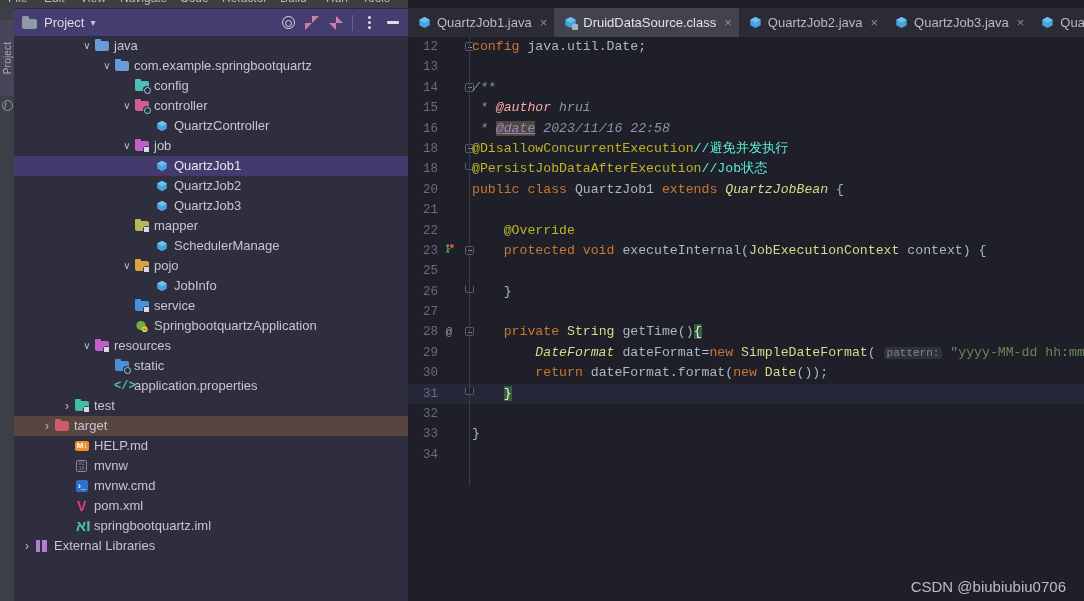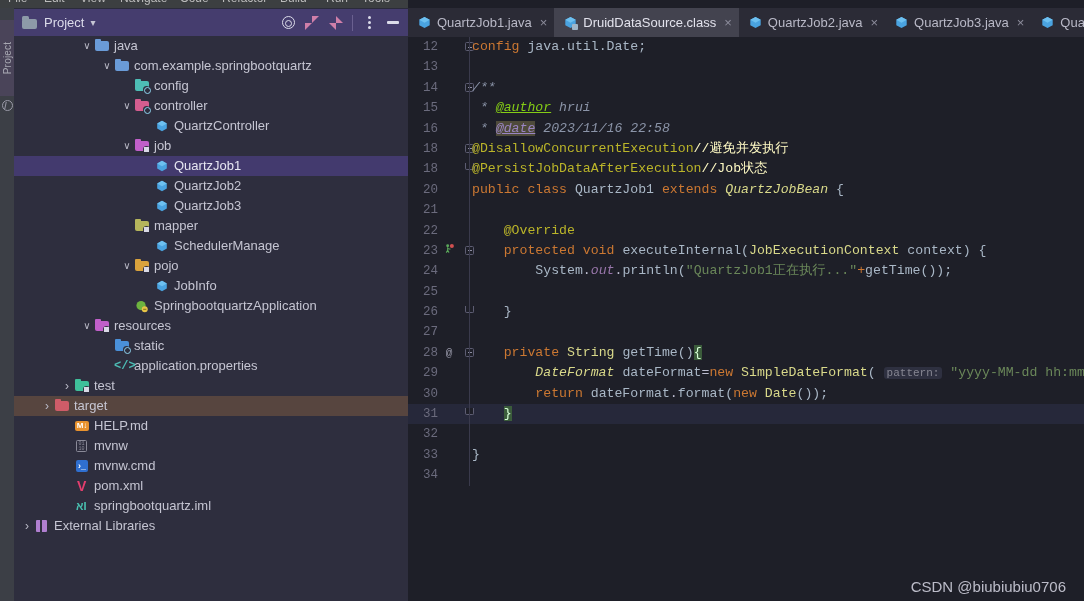--- a/index.html
+++ b/index.html
@@ -149,21 +149,21 @@
            border-radius:2px; color:#ffffff; font-size:8px; font-weight:bold;
            text-align:center; line-height:10px; font-family:"Liberation Sans",sans-serif; }
   .ic-bin { position:absolute; left:2px; top:2px; width:11px; height:12px; border:1.2px solid #8a8a98;
             border-radius:1.5px; color:#8a8a98; font-size:5px; line-height:5px; text-align:center;
             font-family:"Liberation Mono", monospace; padding-top:1px; }
   .ic-ps { position:absolute; left:2px; top:2px; width:12px; height:12px; background:#2f6fd0;
            border-radius:2px; color:#ffffff; font-size:9px; font-weight:bold; text-align:center;
            line-height:12px; font-family:"Liberation Sans",sans-serif; }
   .ic-maven { position:absolute; left:3px; top:2px; font-size:14px; color:#e33e6e;
               font-weight:bold; line-height:12px; font-family:"Liberation Sans",sans-serif; }
-  .ic-iml { position:absolute; left:2px; top:2px; font-size:11px; color:#49c0b0;
+  .ic-iml { position:absolute; left:2px; top:2px; font-size:15px; color:#49c0b0;
             font-weight:bold; line-height:12px; font-family:"Liberation Sans",sans-serif; }
   .ic-lib { position:absolute; left:2px; top:2px; width:11px; height:12px; background:#b07fd0;
             border-radius:1px; }
   .ic-lib::after { content:""; position:absolute; left:4px; top:0; width:2px; height:12px; background:#2e2e3e; }
   .ic-spring { position:absolute; left:1px; top:2px; width:13px; height:13px; }
 
   
   .editor { position:absolute; top:0; left:408px; width:676px; height:601px; background:#1e1f28; }
   .tabbar { position:absolute; top:8px; left:0; width:676px; height:29px; background:#2b2b36; display:flex; }
   .etab {
@@ -194,23 +194,23 @@
   .fold .end { position:absolute; left:1px; top:4px; width:9px; height:7px; border:1px solid #5d5d72;
                border-top:none; border-radius:0 0 2px 2px; background:#1e1f28; }
   .ctext { position:absolute; left:64px; right:0; line-height:20.4px; white-space:pre; color:#bdbdd0; }
   .crow.curline { background:#26283a; }
 
   
   .kw   { color:#cc7832; }
   .cls  { color:#d9d98a; }
   .clsI { color:#d9d98a; font-style:italic; }
   .ann  { color:#bbb529; }
-  .cmt  { color:#fef9c3; }
+  .cmt  { color:#5eead4; }
   .jdoc { color:#8b94a8; font-style:italic; }
-  .tag  { color:#84cc16; font-style:italic; text-decoration:underline; }
+  .tag  { color:#fca5a5; font-style:italic; }
   .tagH { color:#9a85c4; font-style:italic; text-decoration:underline; background:#4e4a3a; }
   .str  { color:#6a8759; }
   .fld  { color:#9876aa; font-style:italic; }
   .id   { color:#a9b7c6; }
   .mth  { color:#a9b7c6; }
   .brace{ color:#a9b7c6; }
   .hint { color:#868692; background:#2e3040; border-radius:3px; padding:0 3px; font-size:11px; }
   .caretbrace { background:#3b5c3b; color:#d7ffd7; }
 
   .watermark {
@@ -419,20 +419,29 @@
                 <path d="M7 1 L12.6 4.1 L7 7.2 L1.4 4.1 Z" fill="#6dc0f0"></path>
               </svg>
             </span>
           </span>
           <span class="tlabel">JobInfo</span>
         </div>
         <div class="trow">
           <span style="display: inline-block; flex: 0 0 auto; width: 106px;"></span>
           <span class="tw"></span>
           <span class="ticon">
+            <span class="fo fo-lightblue"></span>
+            <span class="badge badge-sq"></span>
+          </span>
+          <span class="tlabel">service</span>
+        </div>
+        <div class="trow">
+          <span style="display: inline-block; flex: 0 0 auto; width: 106px;"></span>
+          <span class="tw"></span>
+          <span class="ticon">
             <span class="ic-spring"><svg width="13" height="13" viewBox="0 0 14 14">
                 <circle cx="6.5" cy="6" r="5" fill="#6db33f"></circle>
                 <circle cx="10.5" cy="10" r="3.2" fill="#e8c547"></circle>
                 <path d="M8.8 10 h3.4" stroke="#7a6a10" stroke-width="1"></path>
               </svg></span>
           </span>
           <span class="tlabel">SpringbootquartzApplication</span>
         </div>
         <div class="trow">
           <span style="display: inline-block; flex: 0 0 auto; width: 66px;"></span>
@@ -644,27 +653,20 @@
               <circle cx="4" cy="3" r="1.6" fill="#5aa75a"></circle>
               <path d="M4 4.6 L4 8 M4 6 L7 6.8 M4 8 L2.5 10.5 M4 8 L5.5 10.5" stroke="#5aa75a" stroke-width="1.2" fill="none"></path>
               <circle cx="8.6" cy="3.2" r="2.2" fill="#d05050"></circle>
             </svg></span>
           <span class="fold">
             <span class="sq"></span>
           </span>
           <span class="ctext">    <span class="kw">protected void</span> <span class="mth">executeInternal</span><span class="brace">(</span><span class="cls">JobExecutionContext</span> <span class="id">context</span><span class="brace">) {</span></span>
         </div>
         <div class="crow">
-          <span class="gut-num">24</span>
-          <span class="fold">
-            <span class="bar"></span>
-          </span>
-          <span class="ctext">        <span class="id">System</span>.<span class="fld">out</span>.<span class="mth">println</span><span class="brace">(</span><span class="str">"QuartzJob1正在执行..."</span><span class="kw">+</span><span class="mth">getTime</span><span class="brace">());</span></span>
-        </div>
-        <div class="crow">
           <span class="gut-num">25</span>
           <span class="fold">
             <span class="bar"></span>
           </span>
           <span class="ctext">&nbsp;</span>
         </div>
         <div class="crow">
           <span class="gut-num">26</span>
           <span class="fold">
             <span class="end"></span>

